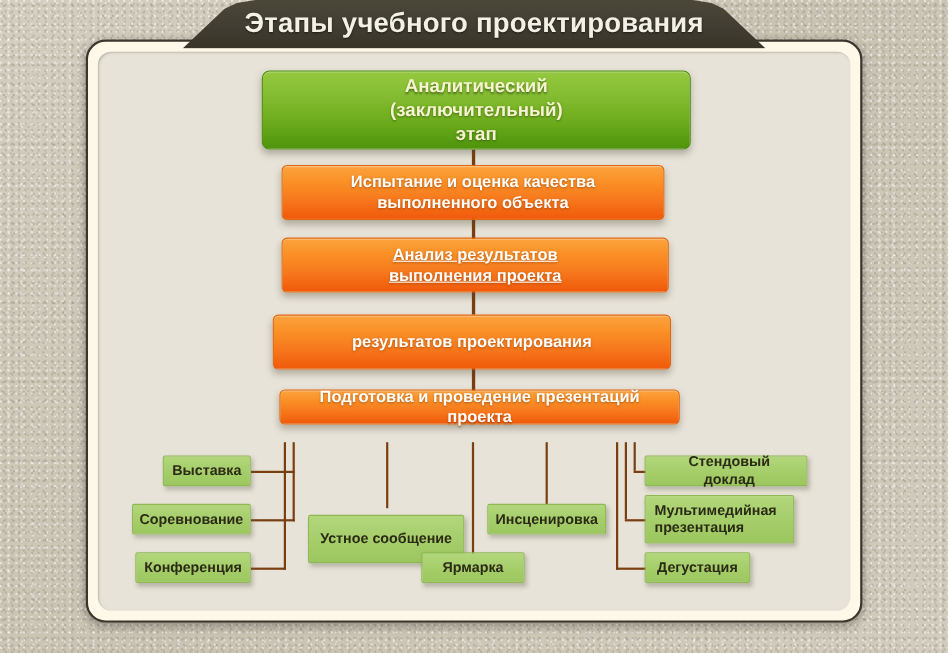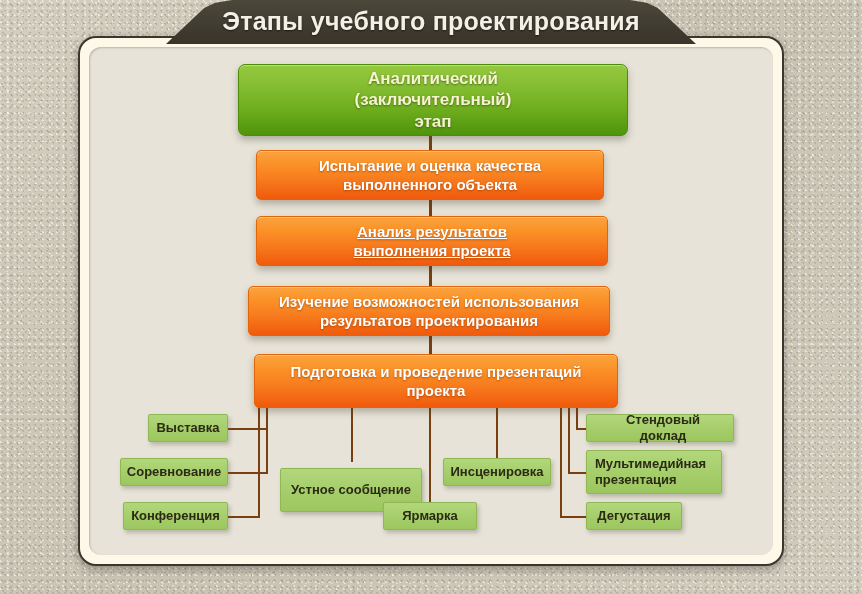--- a/index.html
+++ b/index.html
@@ -179,26 +179,25 @@
 
   <div class="node orange" style="left:256px;top:216px;width:352px;height:50px;text-decoration:underline;">
     <div>
       <div>Анализ результатов</div>
       <div>выполнения проекта</div>
     </div>
   </div>
 
   <div class="node orange" style="left:248px;top:286px;width:362px;height:50px;">
     <div>
-      <div>Изучение возможностей использования</div>
       <div>результатов проектирования</div>
     </div>
   </div>
 
-  <div class="node orange" style="left:254px;top:354px;width:364px;height:54px;">
+  <div class="node orange" style="left:254px;top:354px;width:364px;height:32px;">
     <div>
       <div>Подготовка и проведение презентаций</div>
       <div>проекта</div>
     </div>
   </div>
 
   <div class="node leaf" style="left:148px;top:414px;width:80px;height:28px;">
     <span>Выставка</span>
   </div>
 

